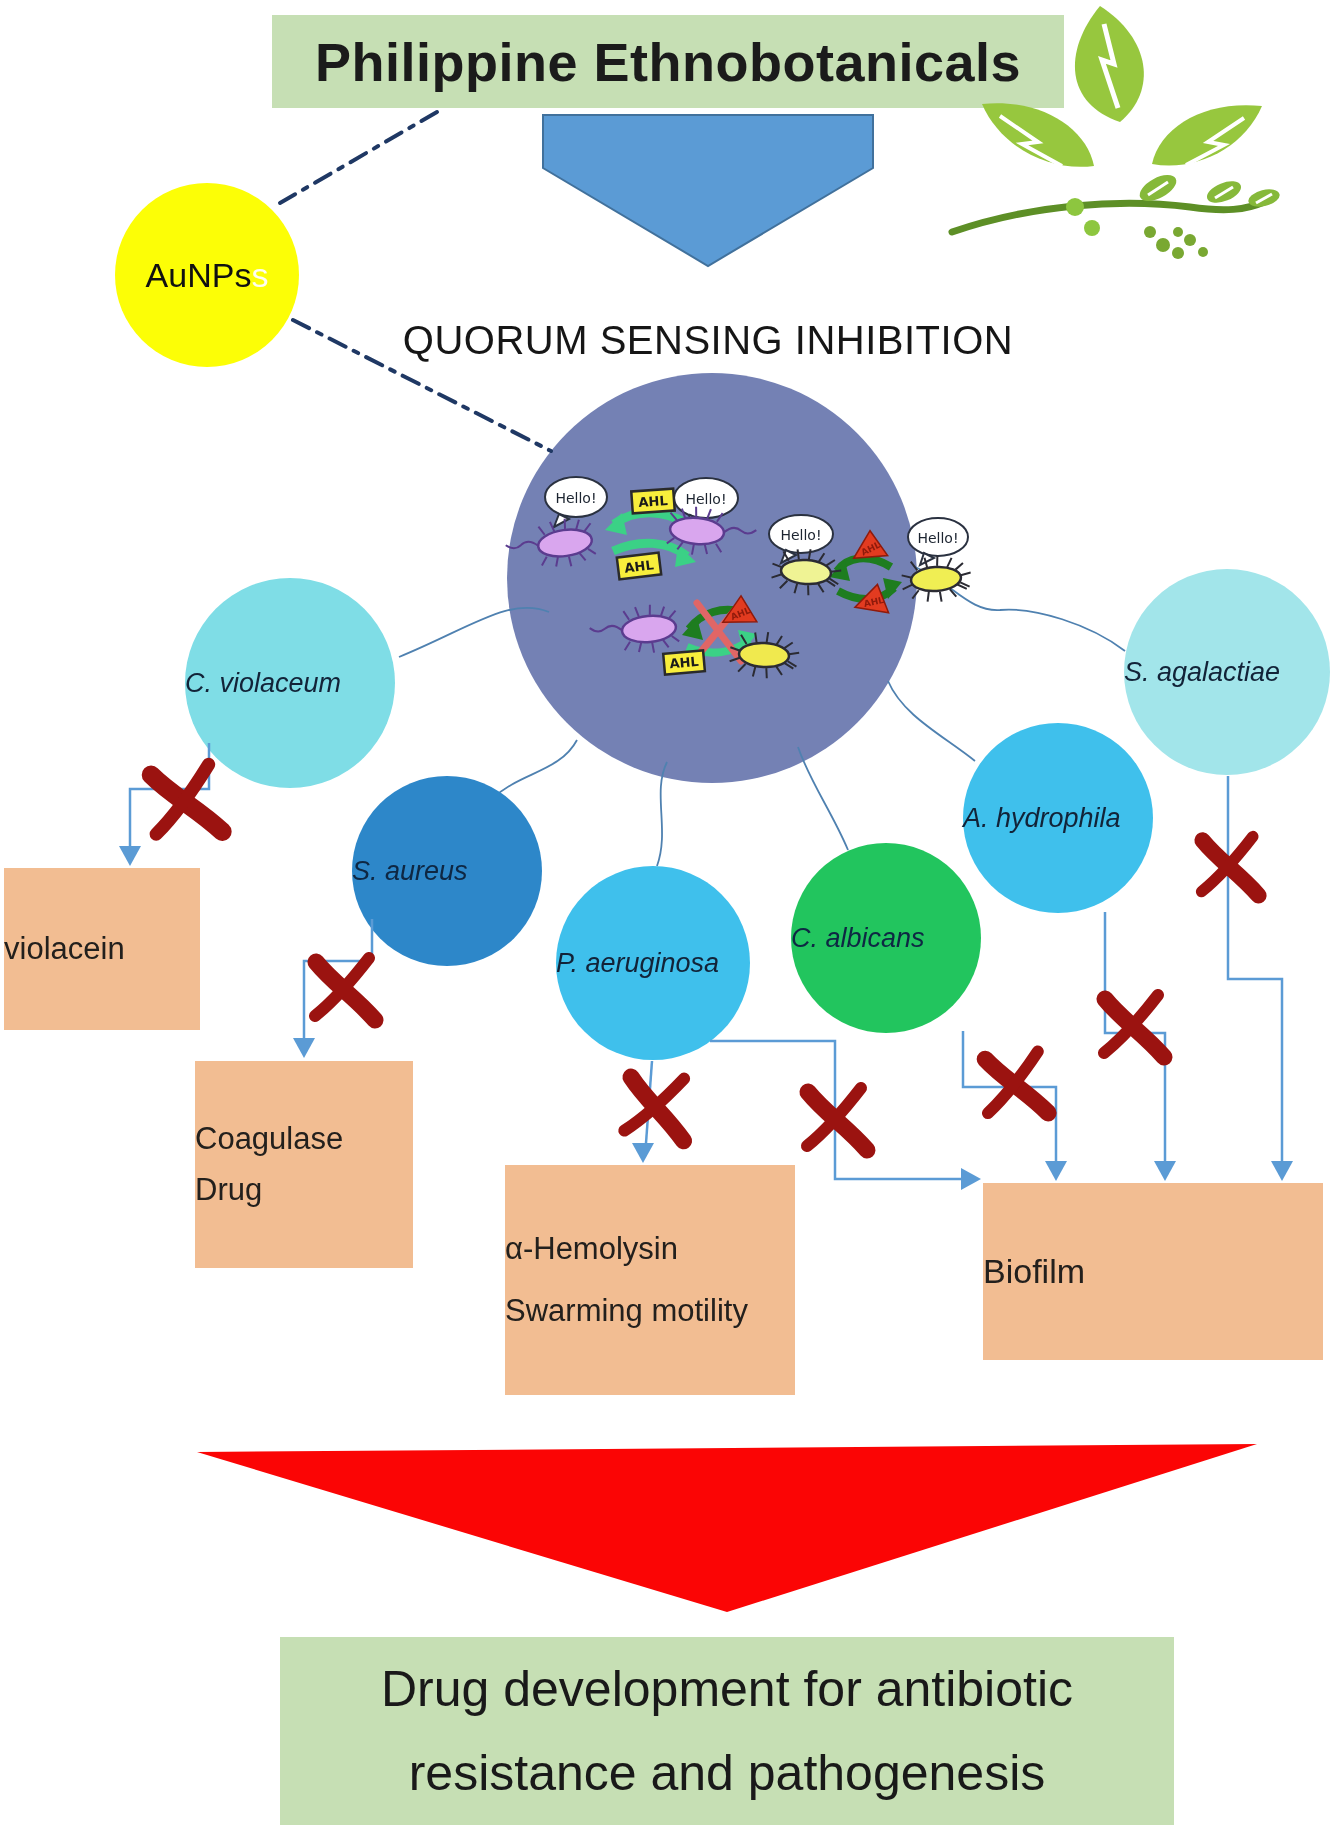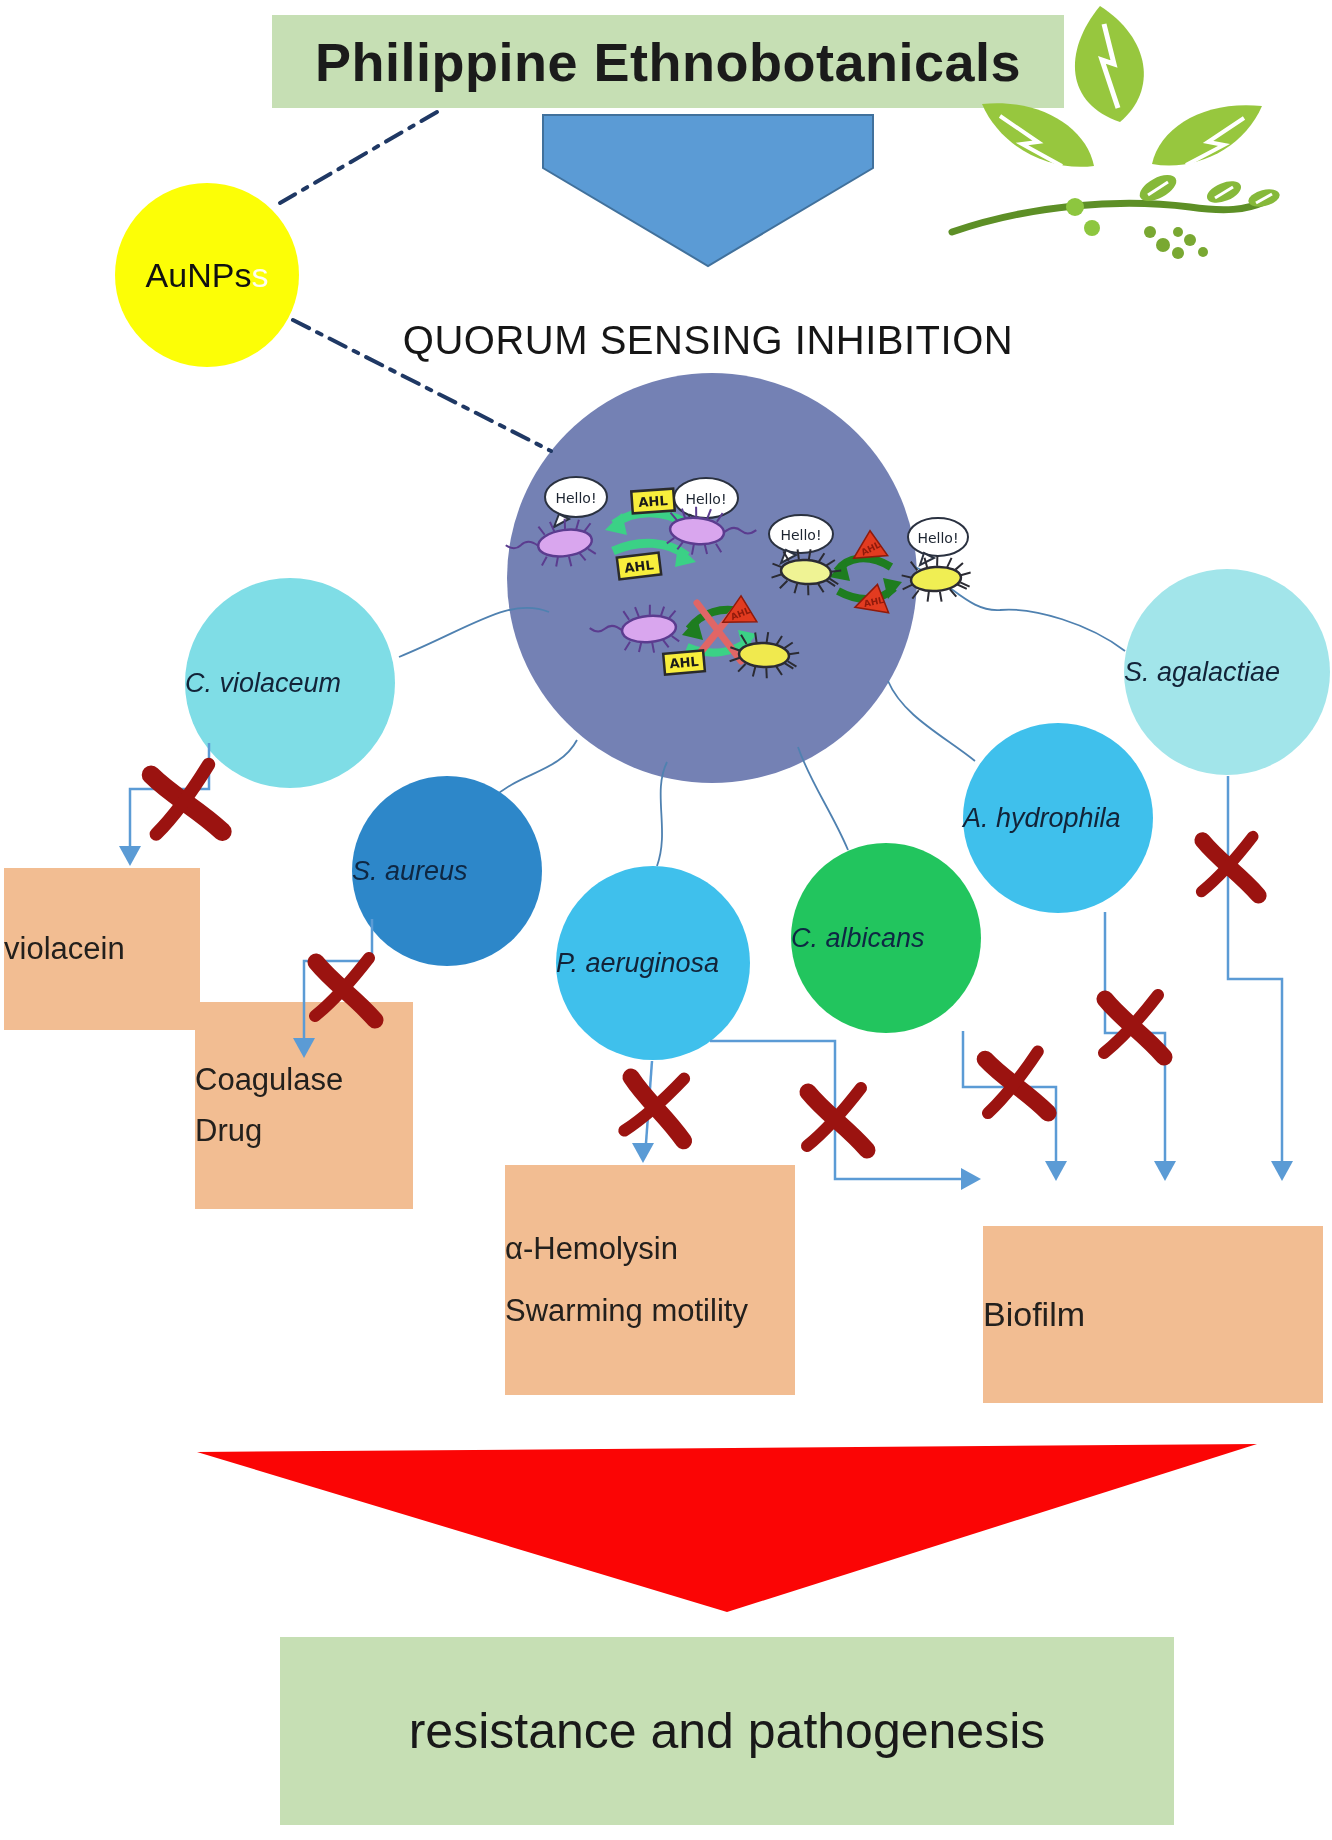--- a/index.html
+++ b/index.html
@@ -26,23 +26,23 @@
   #org-cv{left:185px;top:578px;width:210px;height:210px;background:#7fdde6;}
   #org-sa{left:352px;top:776px;width:190px;height:190px;background:#2d87c9;color:#0e2743;}
   #org-pa{left:556px;top:866px;width:194px;height:194px;background:#3fc0ec;}
   #org-ca{left:791px;top:843px;width:190px;height:190px;background:#22c55e;color:#0e2743;}
   #org-ah{left:963px;top:723px;width:190px;height:190px;background:#3fc0ec;}
   #org-sg{left:1124px;top:569px;width:206px;height:206px;background:#a2e5ea;}
 
   .peachbox{background:#f2bd92;display:flex;flex-direction:column;align-items:flex-start;
             justify-content:center;text-align:center;color:#23201d;}
   #box-violacein{left:4px;top:868px;width:196px;height:162px;font-size:31px;}
-  #box-coag{left:195px;top:1002px;width:218px;height:207px;font-size:31px;gap:15px;}
+  #box-coag{left:195px;top:1061px;width:218px;height:207px;font-size:31px;gap:15px;}
   #box-hemo{left:505px;top:1165px;width:290px;height:230px;font-size:31px;gap:26px;}
-  #box-biofilm{left:983px;top:1183px;width:340px;height:177px;font-size:34px;margin-top:43px;}
+  #box-biofilm{left:983px;top:1183px;width:340px;height:177px;font-size:34px;}
 
   #bottom-box{left:280px;top:1637px;width:894px;height:188px;flex-direction:column;gap:34px;}
   #bottom-box .t{font-size:50px;font-weight:500;color:#191919;line-height:1;}
 
   .bub{fill:#ffffff;stroke:#2a3140;stroke-width:2px;}
   .bubtxt{font-family:"DejaVu Sans",sans-serif;font-size:14px;fill:#1c2430;}
   .ahltxt{font-family:"DejaVu Sans",sans-serif;font-size:13px;font-weight:bold;fill:#1a1a1a;}
   .tritxt{font-family:"DejaVu Sans",sans-serif;font-size:9px;font-weight:bold;fill:#8f1a0b;}
 </style>
 </head>
@@ -274,16 +274,17 @@
       <use href="#xm" transform="translate(838,1119)"></use>
       <use href="#xm" transform="translate(1017,1084) rotate(-4)"></use>
       <use href="#xm" transform="translate(1135,1026)"></use>
       <use href="#xm" transform="translate(1231,866) scale(0.95)"></use>
     </g>
 
     <polygon points="197,1452 1257,1444 727,1612" fill="#fb0505"></polygon>
   </svg>
 
   <div class="abs greenbox" id="bottom-box">
+    <div class="t">Drug development for antibiotic</div>
     <div class="t">resistance and pathogenesis</div>
   </div>
 
 </div>
 
 </body></html>

